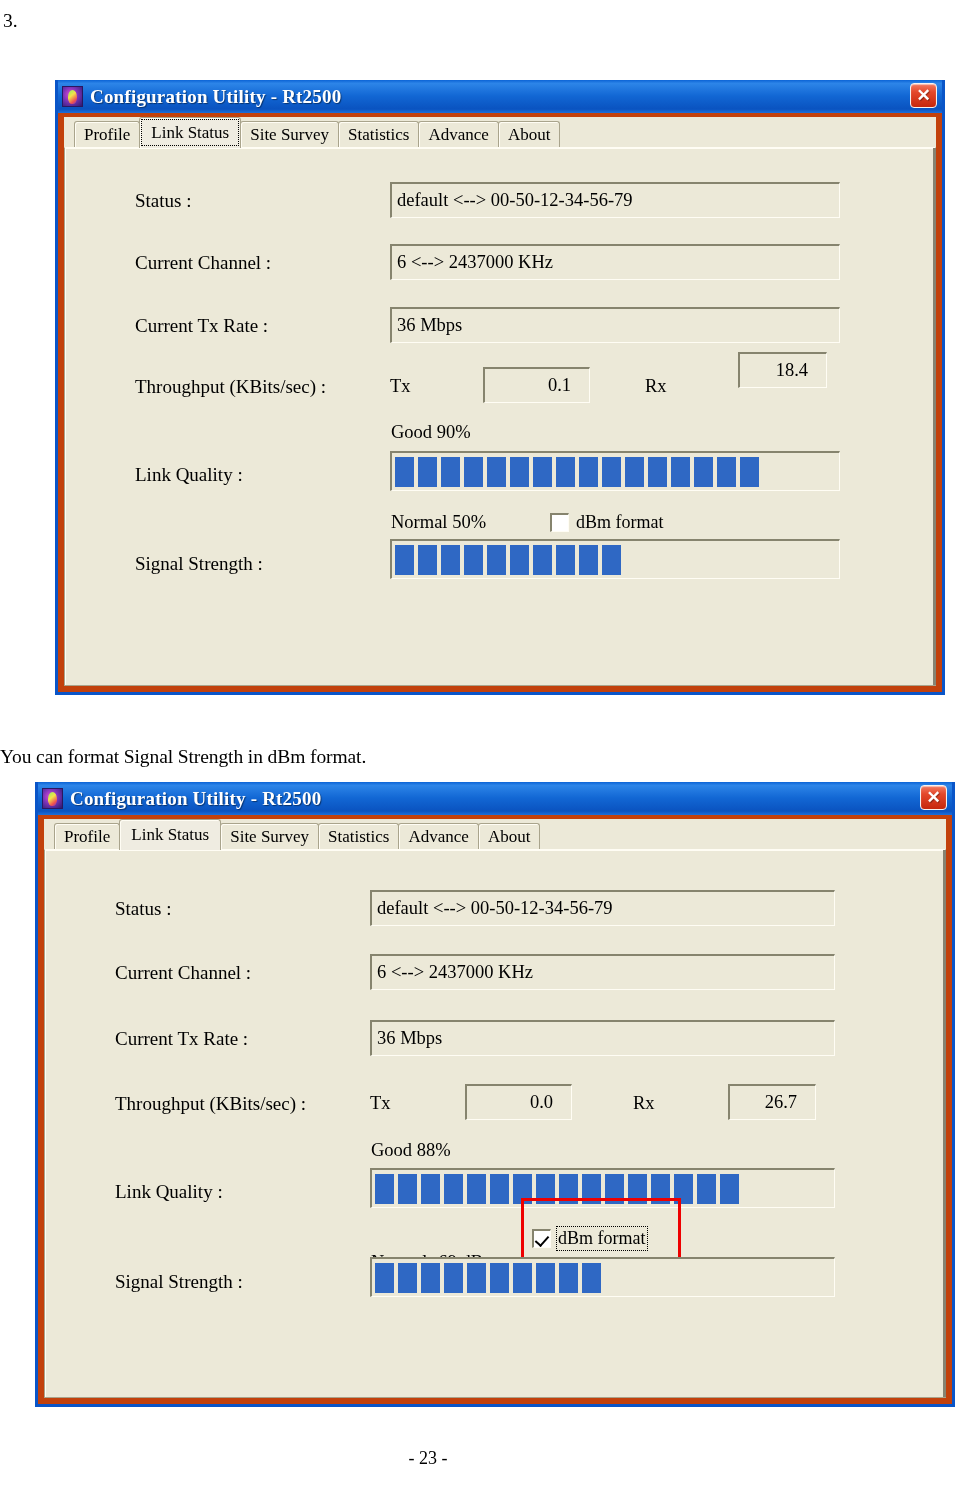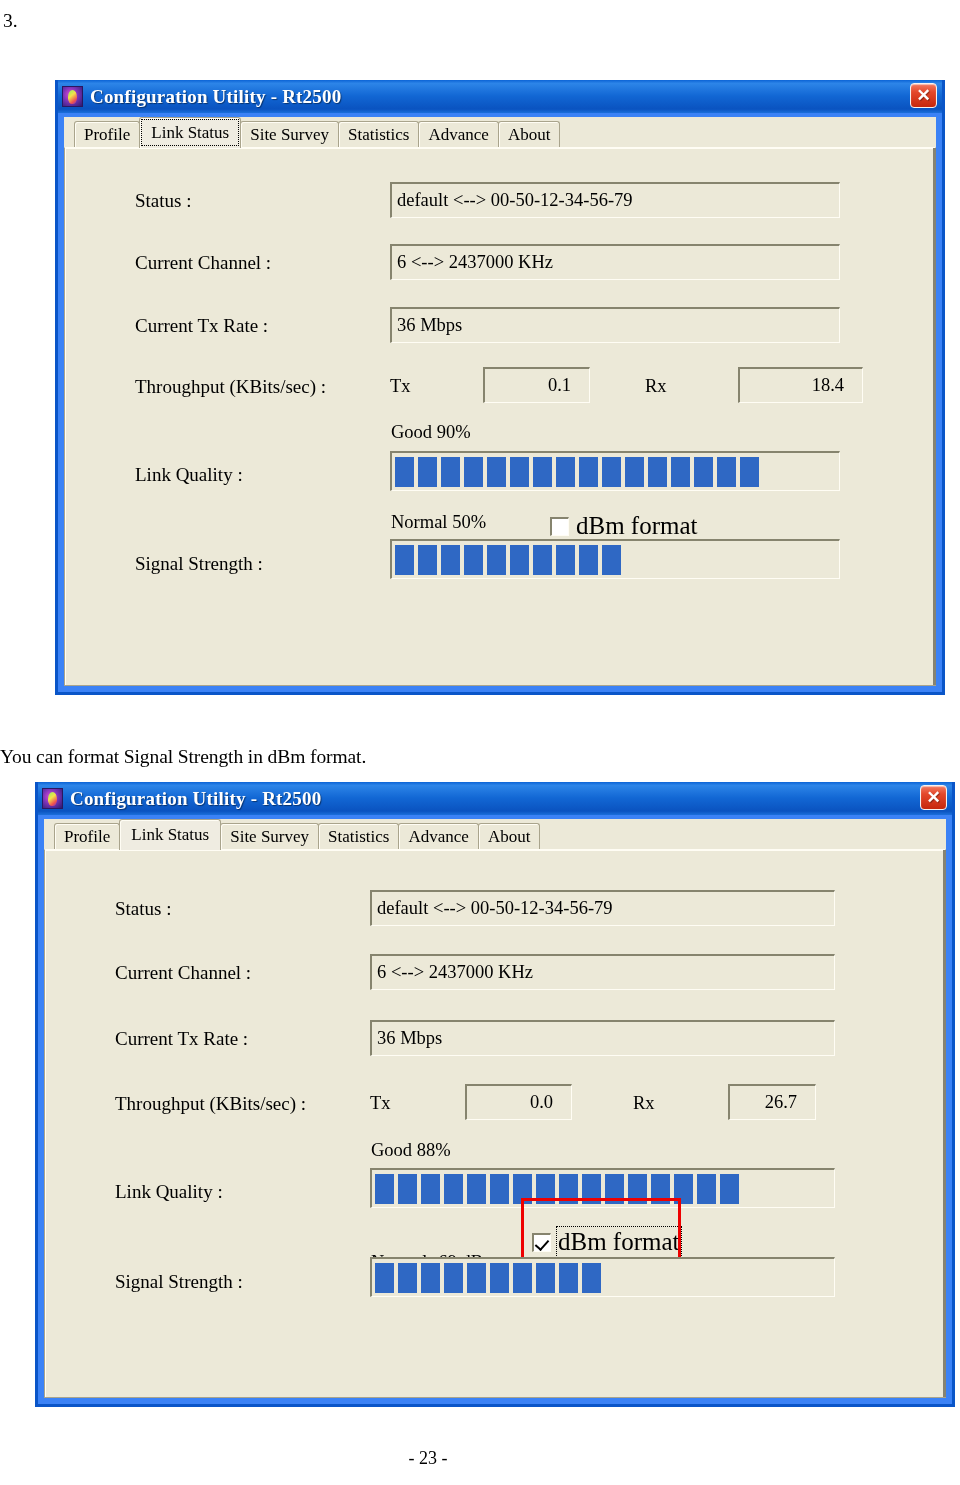--- a/index.html
+++ b/index.html
@@ -71,21 +71,21 @@
     display: flex; align-items: center; justify-content: center;
     box-shadow: inset 0 1px 1px rgba(255,255,255,0.55);
   }
   .close-x {
     color: #fff; font-family: "Liberation Sans", sans-serif;
     font-weight: bold; font-size: 17px; line-height: 1;
     text-shadow: 1px 1px 1px rgba(0,0,0,0.35);
   }
 
   
-  .client { position: relative; background: #3b82f6; height: 100%; }
+  .client { position: relative; background: #c2410c; height: 100%; }
   .client-inner {
     position: absolute; left: 6px; right: 6px; top: 4px; bottom: 6px;
     background: #ece9d8;
   }
 
   
   .tabstrip {
     position: relative; height: 31px;
     display: flex; align-items: flex-end;
     padding-left: 10px;
@@ -180,21 +180,21 @@
   }
   .cbox.checked::after {
     content: "";
     position: absolute; left: 4px; top: 2px;
     width: 6px; height: 11px;
     border: solid #000; border-width: 0 2.5px 2.5px 0;
     transform: rotate(42deg);
   }
   .cblabel {
     margin-left: 7px;
-    font-family: "Liberation Serif", serif; font-size: 25px; color: #000;
+    font-family: "Liberation Serif", serif; font-size: 18px; color: #000;
     white-space: nowrap;
   }
   .cblabel.focus { outline: 1px dotted #000; outline-offset: 1px; }
   .redbox {
     position: absolute;
     border: 3px solid #ee0000;
     pointer-events: none;
   }
   .scroll-edge {
     position: absolute; top: 0; bottom: 0; width: 3px; background: #868372;
@@ -266,21 +266,21 @@
           </div>
 
           <div class="row" style="left:70px; top:228px;">
             <span class="flabel">Throughput (KBits/sec) :</span>
           </div>
           <div class="caption" style="left:325px; top:228px;">Tx</div>
           <div class="field num" style="position:absolute; left:418px; top:219px; width:107px; height:36px;">
             <span>0.1</span>
           </div>
           <div class="caption" style="left:580px; top:228px;">Rx</div>
-          <div class="field num" style="position:absolute; left:673px; top:219px; width:125px; height:36px;">
+          <div class="field num" style="position:absolute; left:673px; top:204px; width:89px; height:36px;">
             <span>18.4</span>
           </div>
 
           <div class="caption" style="left:326px; top:274px;">Good 90%</div>
           <div class="row" style="left:70px; top:316px;">
             <span class="flabel">Link Quality :</span>
           </div>
           <div class="meter" id="w1-lq" style="left:325px; top:303px; width:450px; height:40px;">
               <span class="seg"></span>
               <span class="seg"></span>

